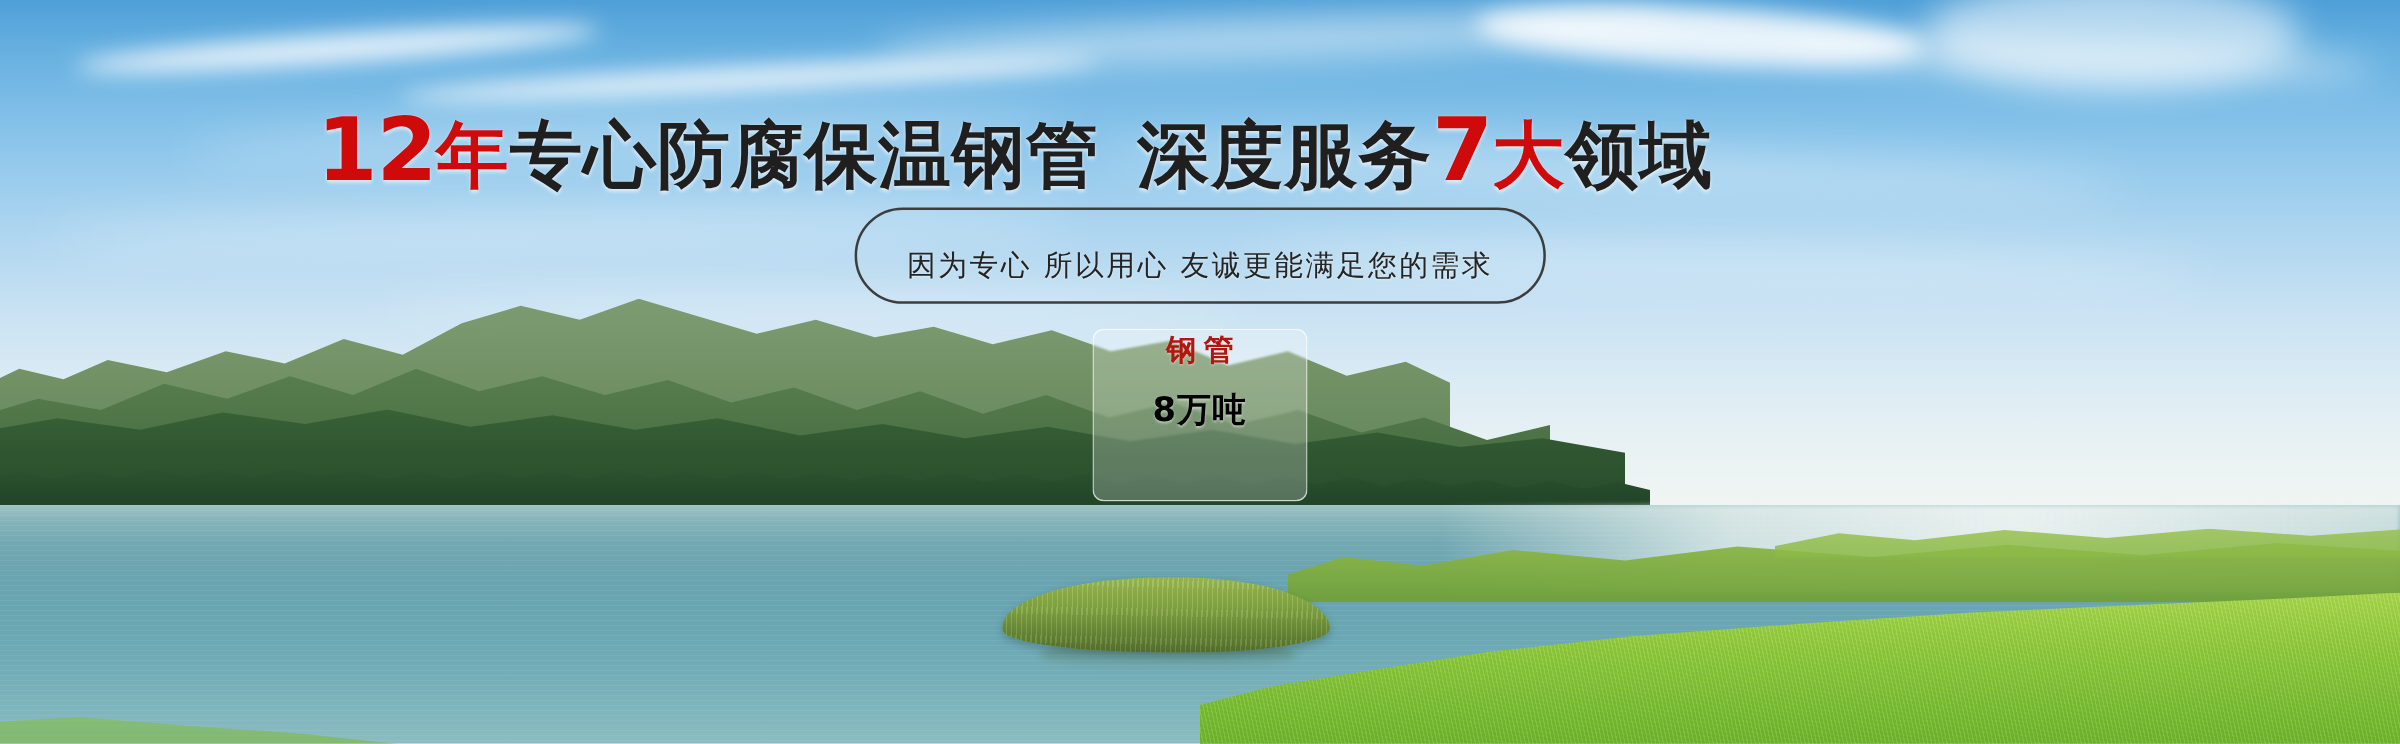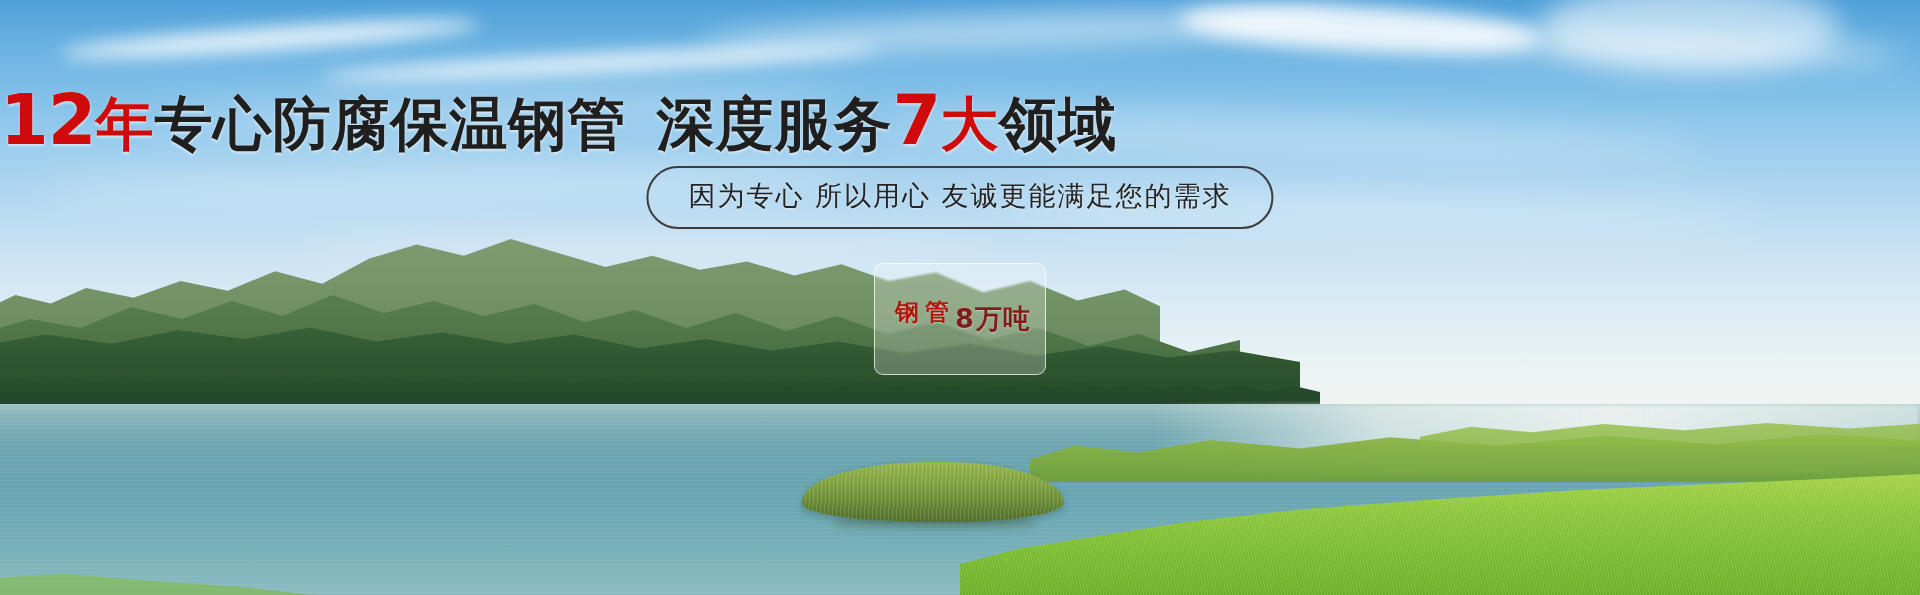--- a/index.html
+++ b/index.html
@@ -211,21 +211,21 @@
     background: linear-gradient(to bottom, rgba(75,100,55,0.45), rgba(105,140,80,0.0));
     border-radius: 50%;
     filter: blur(3px);
   }
 
   
   .headline {
     position: absolute;
     left: 0; top: 84px;
     width: 1624px;
-    text-align: left;
+    text-align: center;
     white-space: nowrap;
     font-size: 58px;
     font-weight: 900;
     letter-spacing: 1px;
     line-height: 1.05;
     color: #1f1f1f;
     text-shadow:
       0 2px 3px rgba(255,255,255,0.55),
       0 0 1px rgba(255,255,255,0.8);
   }
@@ -240,68 +240,68 @@
     display: inline-block;
     width: 30px;
   }
 
   
   .pill {
     position: absolute;
     left: 50%;
     transform: translateX(-50%);
     top: 166px;
-    padding: 10px 40px 13px 40px;
+    padding: 29px 40px 13px 40px;
     border: 2px solid #3d3d3d;
     border-radius: 40px;
-    font-size: 27px;
+    font-size: 23px;
     font-weight: 500;
     letter-spacing: 2px;
     color: #242424;
     white-space: nowrap;
     background: transparent;
     text-shadow: 0 1px 2px rgba(255,255,255,0.5);
   }
 
   
   .cards {
     position: absolute;
     left: 50%;
     transform: translateX(-50%);
     top: 263px;
     display: flex;
     gap: 22px;
   }
   .card {
     width: 172px;
-    height: 112px;
+    height: 138px;
     border: 1px solid rgba(255,255,255,0.72);
     border-radius: 9px;
     background: rgba(255,255,255,0.24);
     display: flex;
-    flex-direction: row;
+    flex-direction: column;
     align-items: center;
-    justify-content: center;
+    justify-content: flex-start;
     box-sizing: border-box;
     backdrop-filter: blur(1px);
   }
   .card-label {
     font-size: 24px;
     font-weight: 600;
     letter-spacing: 6px;
     text-indent: 6px;
     color: #b3160f;
     margin-bottom: 14px;
     text-shadow: 0 1px 2px rgba(255,255,255,0.45);
   }
   .card-value {
     font-size: 27px;
     font-weight: 600;
     letter-spacing: 1px;
-    color: #7f1d1d;
+    color: #000000;
     text-shadow: 0 1px 2px rgba(255,255,255,0.45);
   }
   .card-value sup {
     font-size: 15px;
     vertical-align: super;
     line-height: 0;
   }
 </style>
 </head>
 <body>

